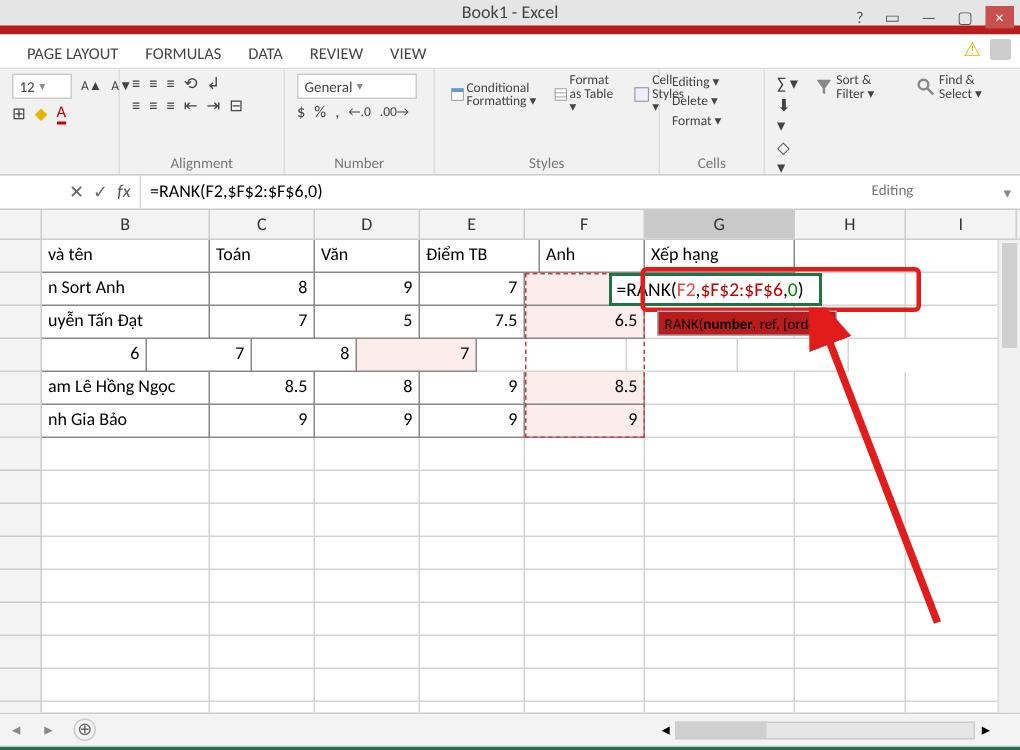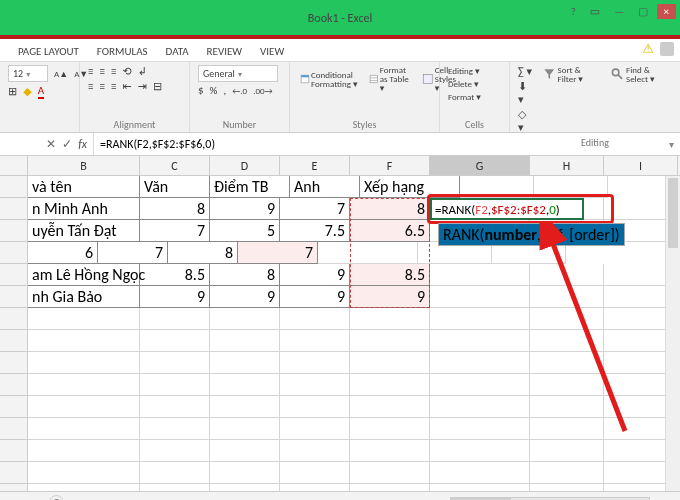--- a/index.html
+++ b/index.html
@@ -1,18 +1,18 @@
 <!DOCTYPE html>
 <html><head>
 <meta charset="utf-8">
 <style>
 * { box-sizing: border-box; margin: 0; padding: 0; font-family: "Segoe UI", Calibri, sans-serif; }
 html, body { width: 680px; height: 500px; overflow: hidden; background: #fff; }
 
-.titlebar { height: 39px; background: #22c55e; border-bottom: 4px solid #b91c1c; display: flex; align-items: center; justify-content: center; position: relative; font-size: 12px; color: #444; }
+.titlebar { height: 23px; background: #e5e5e5; border-bottom: 6px solid #b91c1c; display: flex; align-items: center; justify-content: center; position: relative; font-size: 12px; color: #444; }
 .titlebar .win-controls { position: absolute; right: 0; top: 0; display: flex; align-items: center; height: 23px; gap: 2px; padding-right: 4px; }
 .titlebar .win-controls span { font-size: 11px; color: #555; padding: 0 6px; cursor: default; }
 .titlebar .win-controls .close { background: #c8504f; color: #fff; padding: 1px 7px; }
 .titlebar .help { color: #777; }
 
 .tabstrip { height: 22px; background: #fff; display: flex; align-items: flex-end; font-size: 11px; color: #444; gap: 14px; padding-left: 16px; position: relative; }
 .tabstrip .tab { padding: 3px 2px; }
 .tabstrip .alert-area { position: absolute; right: 6px; top: 2px; display: flex; align-items: center; gap: 6px; }
 .tabstrip .alert-area .warn { color: #e6b400; font-size: 13px; }
 .tabstrip .alert-area .user { width: 14px; height: 14px; background: #ccc; border-radius: 2px; display: inline-block; }
@@ -36,41 +36,41 @@
 
 .grid-wrap { position: relative; height: 336px; overflow: hidden; border-bottom: 1px solid #ccc; }
 .col-headers { display: flex; height: 20px; background: #f3f3f3; border-bottom: 1px solid #ccc; font-size: 12px; color: #333; }
 .col-headers .corner { width: 28px; border-right: 1px solid #ccc; }
 .col-headers .ch { text-align: center; border-right: 1px solid #ccc; line-height: 20px; }
 .ch-B { width: 112px; } .ch-C { width: 70px; } .ch-D { width: 70px; }
 .ch-E { width: 70px; } .ch-F { width: 80px; } .ch-G { width: 100px; }
 .ch-H { width: 74px; } .ch-I { width: 74px; }
 .col-headers .ch.active { background: #c9c9c9; }
 
-.row-line { display: flex; height: 22px; font-size: 16px; }
+.row-line { display: flex; height: 22px; font-size: 12px; }
 .row-num { width: 28px; background: #f3f3f3; border-right: 1px solid #ccc; border-bottom: 1px solid #ccc; } 
 .cell { border-right: 1px solid #d4d4d4; border-bottom: 1px solid #d4d4d4; padding: 0 4px; line-height: 21px; overflow: visible; white-space: nowrap; }
 .cell.num { text-align: right; }
 .cell.hdr { font-weight: 400; }
 .c-B { width: 112px; } .c-C { width: 70px; } .c-D { width: 70px; }
 .c-E { width: 70px; } .c-F { width: 80px; } .c-G { width: 100px; }
 .c-H { width: 74px; } .c-I { width: 74px; }
 
 .data-region .cell { border-right: 1px solid #888; border-bottom: 1px solid #888; }
 .f-range { background: #fdecec; }
 .f-range-border { position: absolute; border: 1px dashed #c04040; pointer-events: none; }
 
 .active-cell-overlay { position: absolute; border: 2px solid #217346; background: #fff; display: flex; align-items: center; padding: 0 3px; font-size: 13px; font-family: Consolas, monospace; }
 .active-cell-overlay .t-black { color: #000; }
 .active-cell-overlay .t-blue { color: #ef4444; }
 .active-cell-overlay .t-red { color: #c00000; }
 .active-cell-overlay .t-green { color: #008000; }
 .red-callout { position: absolute; border: 3px solid #e21b1b; border-radius: 4px; pointer-events: none; }
 
-.tooltip { position: absolute; background: #0369a1; border: 1px solid #aaa; font-size: 16px; padding: 1px 4px; font-family: "Segoe UI"; }
+.tooltip { position: absolute; background: #b91c1c; border: 1px solid #aaa; font-size: 10px; padding: 1px 4px; font-family: "Segoe UI"; }
 .tooltip b { font-weight: bold; }
 
 .arrow { position: absolute; pointer-events: none; }
 
 .sheet-tabs { height: 22px; background: #f3f3f3; display: flex; align-items: center; font-size: 11px; border-bottom: 1px solid #ccc; }
 .sheet-tabs .nav { padding: 0 8px; color: #888; }
 .sheet-tabs .plus { border: 1px solid #ccc; border-radius: 50%; width: 15px; height: 15px; display: inline-flex; align-items: center; justify-content: center; margin-left: 6px; font-size: 12px; color: #666; }
 .sheet-tabs .hscroll { margin-left: auto; display: flex; align-items: center; gap: 4px; padding-right: 20px; }
 .sheet-tabs .hscroll .track { width: 200px; height: 12px; background: #e6e6e6; border: 1px solid #ccc; position: relative; }
 .sheet-tabs .hscroll .thumb { position: absolute; left: 0; width: 60px; height: 10px; background: #cfcfcf; }
@@ -255,32 +255,33 @@
     <div class="ch ch-E">E</div>
     <div class="ch ch-F">F</div>
     <div class="ch ch-G active">G</div>
     <div class="ch ch-H">H</div>
     <div class="ch ch-I">I</div>
   </div>
 
   <div class="row-line data-region">
     <div class="row-num"></div>
     <div class="cell c-B hdr">và tên</div>
+    <div class="cell c-C hdr">Toán</div>
     <div class="cell c-D hdr">Văn</div>
     <div class="cell c-F hdr">Điểm TB</div>
     <div class="cell c-E hdr">Anh</div>
     <div class="cell c-G hdr">Xếp hạng</div>
     <div class="cell c-H" style="border-color:#d4d4d4"></div>
     <div class="cell c-I" style="border-color:#d4d4d4"></div>
   </div>
 
   <div id="data-rows">
       <div class="row-line data-region">
         <div class="row-num"></div>
-        <div class="cell c-B">n Minh Anh</div>
+        <div class="cell c-B">n Sort Anh</div>
         <div class="cell c-C num">8</div>
         <div class="cell c-D num">9</div>
         <div class="cell c-E num">7</div>
         <div class="cell c-F num f-range">8</div>
         <div class="cell c-G" style="border-color:#d4d4d4"></div>
         <div class="cell c-H" style="border-color:#d4d4d4"></div>
         <div class="cell c-I" style="border-color:#d4d4d4"></div>
       </div>
       <div class="row-line data-region">
         <div class="row-num"></div>
@@ -424,25 +425,25 @@
         <div class="cell c-E"></div>
         <div class="cell c-F"></div>
         <div class="cell c-G"></div>
         <div class="cell c-H"></div>
         <div class="cell c-I"></div>
       </div>
     </div>
 
   <div class="f-range-border" style="left:350px; top:42px; width:80px; height:110px;"></div>
 
-  <div class="active-cell-overlay" style="left:430px; top:42px; width:154px; height:22px;">
+  <div class="active-cell-overlay" style="left:406px; top:42px; width:142px; height:22px;">
     <span class="t-black">=RANK(</span>
       <span class="t-blue">F2</span>
       <span class="t-black">,</span>
-      <span class="t-red">$F$2:$F$2</span>
+      <span class="t-red">$F$2:$F$6</span>
       <span class="t-black">,</span>
       <span class="t-green">0</span>
       <span class="t-black">)</span>
   </div>
 
   <div class="red-callout" style="left:427px; top:38px; width:187px; height:30px;"></div>
 
   <div class="tooltip" style="left:438px; top:67px;">
     <span>RANK(</span><b>number</b><span>, ref, [order])</span>
   </div>

